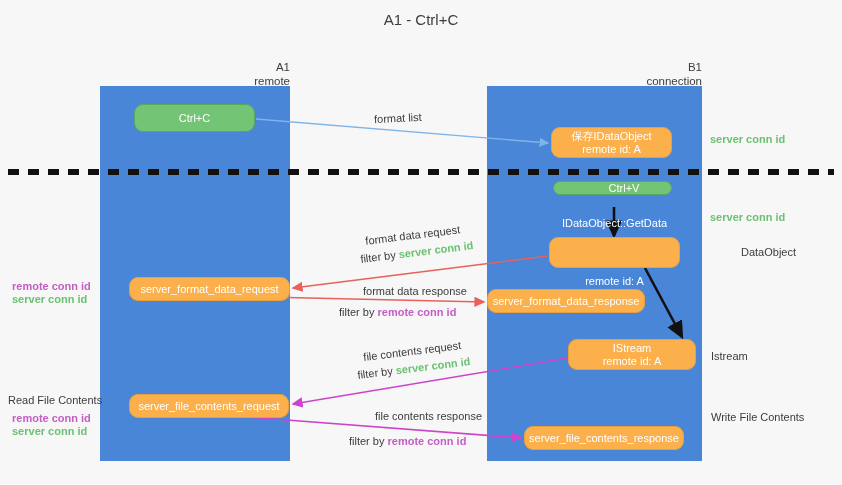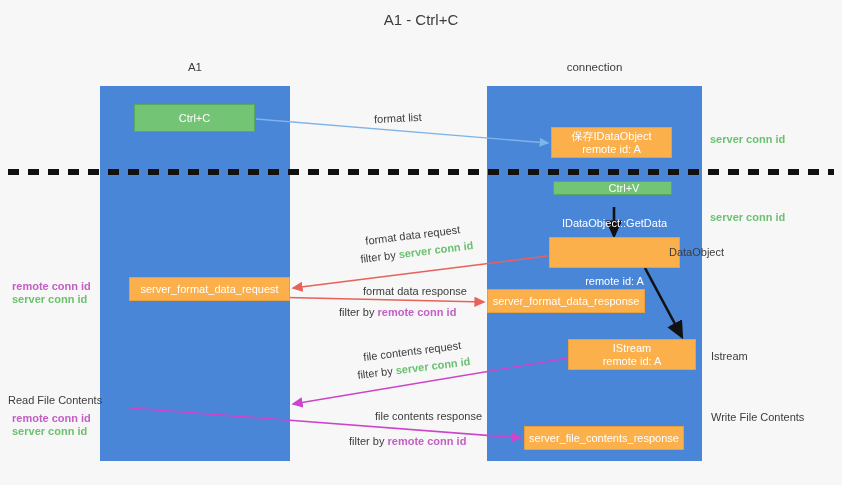--- a/index.html
+++ b/index.html
@@ -15,34 +15,35 @@
   .abs{position:absolute;}
 
   
   .title{
     width:842px;text-align:center;top:10px;left:0;
     font-size:15px;line-height:19px;color:#3c3c3c;
   }
 
   
   .lane-head{
-    text-align:center;font-size:11.5px;line-height:14px;color:#3c3c3c;
+    text-align:right;font-size:11.5px;line-height:14px;color:#3c3c3c;
   }
 
   
   .lane{background:#4a86d8;}
 
   
   .box{
     box-sizing:border-box;
     display:flex;align-items:center;justify-content:center;
     flex-direction:column;
     color:#ffffff;
     font-size:11px;line-height:13px;
     text-align:center;
+    border-radius:9px;
   }
   .box-green{background:#74c476;border:1px solid #5aa85f;}
   .box-orange{background:#fbb04c;border:1px solid #e8a03f;}
 
   
   .ann{font-size:11px;line-height:14px;}
   .ann-green{color:#6cc071;font-weight:bold;}
   .ann-purple{color:#c45ec4;font-weight:bold;}
   .ann-dark{color:#3c3c3c;}
 
@@ -56,22 +57,24 @@
 <body>
 
 <div id="stage">
 
   <div class="abs title">
     <div>A1 - Ctrl+C</div>
   </div>
 
   <div class="abs lane-head" style="left:100px;top:60px;width:190px;">
     <div>A1</div>
+    <div>remote</div>
   </div>
   <div class="abs lane-head" style="left:487px;top:60px;width:215px;">
+    <div>B1</div>
     <div>connection</div>
   </div>
 
   <div class="abs lane" style="left:100px;top:86px;width:190px;height:375px;"></div>
   <div class="abs lane" style="left:487px;top:86px;width:215px;height:375px;"></div>
 
   <svg class="overlay">
     <defs>
       <marker id="ah-blue" markerWidth="7" markerHeight="7" refX="6" refY="3.2" orient="auto">
         <path d="M0,0 L7,3.2 L0,6.4 z" fill="#7fb4e8"></path>
@@ -128,20 +131,23 @@
 
   <div class="abs box box-orange" style="left:487px;top:289px;width:158px;height:24px;">
     <span>server_format_data_response</span>
   </div>
 
   <div class="abs box box-orange" style="left:568px;top:339px;width:128px;height:31px;">
     <span>IStream</span>
     <span>remote id: A</span>
   </div>
 
+  <div class="abs box box-orange" style="left:129px;top:394px;width:160px;height:24px;">
+    <span>server_file_contents_request</span>
+  </div>
 
   <div class="abs box box-orange" style="left:524px;top:426px;width:160px;height:24px;">
     <span>server_file_contents_response</span>
   </div>
 
   <div class="abs mid-label" style="left:374px;top:111px;transform:rotate(-3deg);">format list</div>
 
   <div class="abs mid-label" style="left:365px;top:228px;transform:rotate(-7deg);">format data request</div>
   <div class="abs mid-label" style="left:360px;top:245px;transform:rotate(-7deg);">
     <span>filter by </span><span class="g">server conn id</span>
@@ -157,21 +163,21 @@
     <span>filter by </span><span class="g">server conn id</span>
   </div>
 
   <div class="abs mid-label" style="left:375px;top:409px;">file contents response</div>
   <div class="abs mid-label" style="left:349px;top:434px;">
     <span>filter by </span><span class="p">remote conn id</span>
   </div>
 
   <div class="abs ann ann-green" style="left:710px;top:132px;">server conn id</div>
   <div class="abs ann ann-green" style="left:710px;top:210px;">server conn id</div>
-  <div class="abs ann ann-dark" style="left:669px;top:245px;">DataObject</div>
+  <div class="abs ann ann-dark" style="left:741px;top:245px;">DataObject</div>
   <div class="abs ann ann-dark" style="left:711px;top:349px;">Istream</div>
   <div class="abs ann ann-dark" style="left:711px;top:410px;">Write File Contents</div>
 
   <div class="abs ann ann-purple" style="left:12px;top:279px;">remote conn id</div>
   <div class="abs ann ann-green" style="left:12px;top:292px;">server conn id</div>
 
   <div class="abs ann ann-dark" style="left:8px;top:393px;">Read File Contents</div>
   <div class="abs ann ann-purple" style="left:12px;top:411px;">remote conn id</div>
   <div class="abs ann ann-green" style="left:12px;top:424px;">server conn id</div>
 

